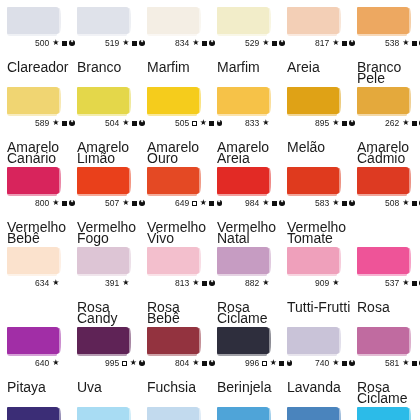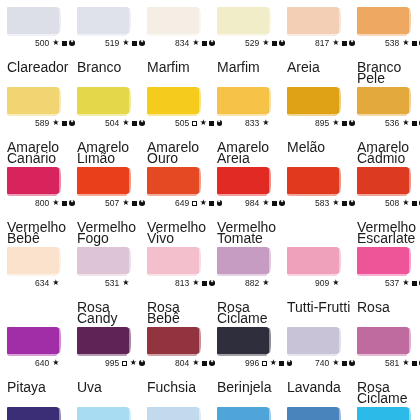--- a/index.html
+++ b/index.html
@@ -256,21 +256,21 @@
             <span class="sym sym-star">★</span>
             <span class="sym sym-sq"></span>
             <span class="sym sym-dot"></span>
           </span>
         </div>
         <div class="name">Melão</div>
       </div>
       <div class="cell">
         <div class="swatch" style="background: rgb(228, 169, 60);"></div>
         <div class="meta">
-          <span class="code">536</span>
+          <span class="code">262</span>
           <span class="syms">
             <span class="sym sym-star">★</span>
             <span class="sym sym-sq"></span>
             <span class="sym sym-dot"></span>
           </span>
         </div>
         <div class="name">Amarelo Cádmio</div>
       </div>
     </div>
     <div class="row">
@@ -314,60 +314,60 @@
       <div class="cell">
         <div class="swatch" style="background: rgb(226, 42, 37);"></div>
         <div class="meta">
           <span class="code">984</span>
           <span class="syms">
             <span class="sym sym-star">★</span>
             <span class="sym sym-sq"></span>
             <span class="sym sym-dot"></span>
           </span>
         </div>
+        <div class="name">Vermelho Natal</div>
+      </div>
+      <div class="cell">
+        <div class="swatch" style="background: rgb(223, 58, 30);"></div>
+        <div class="meta">
+          <span class="code">583</span>
+          <span class="syms">
+            <span class="sym sym-star">★</span>
+            <span class="sym sym-sq"></span>
+            <span class="sym sym-dot"></span>
+          </span>
+        </div>
         <div class="name">Vermelho Tomate</div>
       </div>
       <div class="cell">
-        <div class="swatch" style="background: rgb(223, 58, 30);"></div>
-        <div class="meta">
-          <span class="code">583</span>
-          <span class="syms">
-            <span class="sym sym-star">★</span>
-            <span class="sym sym-sq"></span>
-            <span class="sym sym-dot"></span>
-          </span>
-        </div>
-      </div>
-      <div class="cell">
         <div class="swatch" style="background: rgb(221, 58, 34);"></div>
         <div class="meta">
           <span class="code">508</span>
           <span class="syms">
             <span class="sym sym-star">★</span>
             <span class="sym sym-sq"></span>
             <span class="sym sym-dot"></span>
           </span>
         </div>
-        <div class="name">Vermelho Escarlate</div>
       </div>
     </div>
     <div class="row">
       <div class="cell">
         <div class="swatch" style="background: rgb(251, 226, 205);"></div>
         <div class="meta">
           <span class="code">634</span>
           <span class="syms">
             <span class="sym sym-star">★</span>
           </span>
         </div>
       </div>
       <div class="cell">
         <div class="swatch" style="background: rgb(221, 197, 213);"></div>
         <div class="meta">
-          <span class="code">531</span>
+          <span class="code">391</span>
           <span class="syms">
             <span class="sym sym-star">★</span>
           </span>
         </div>
         <div class="name">Rosa Candy</div>
       </div>
       <div class="cell">
         <div class="swatch" style="background: rgb(243, 191, 205);"></div>
         <div class="meta">
           <span class="code">813</span>

